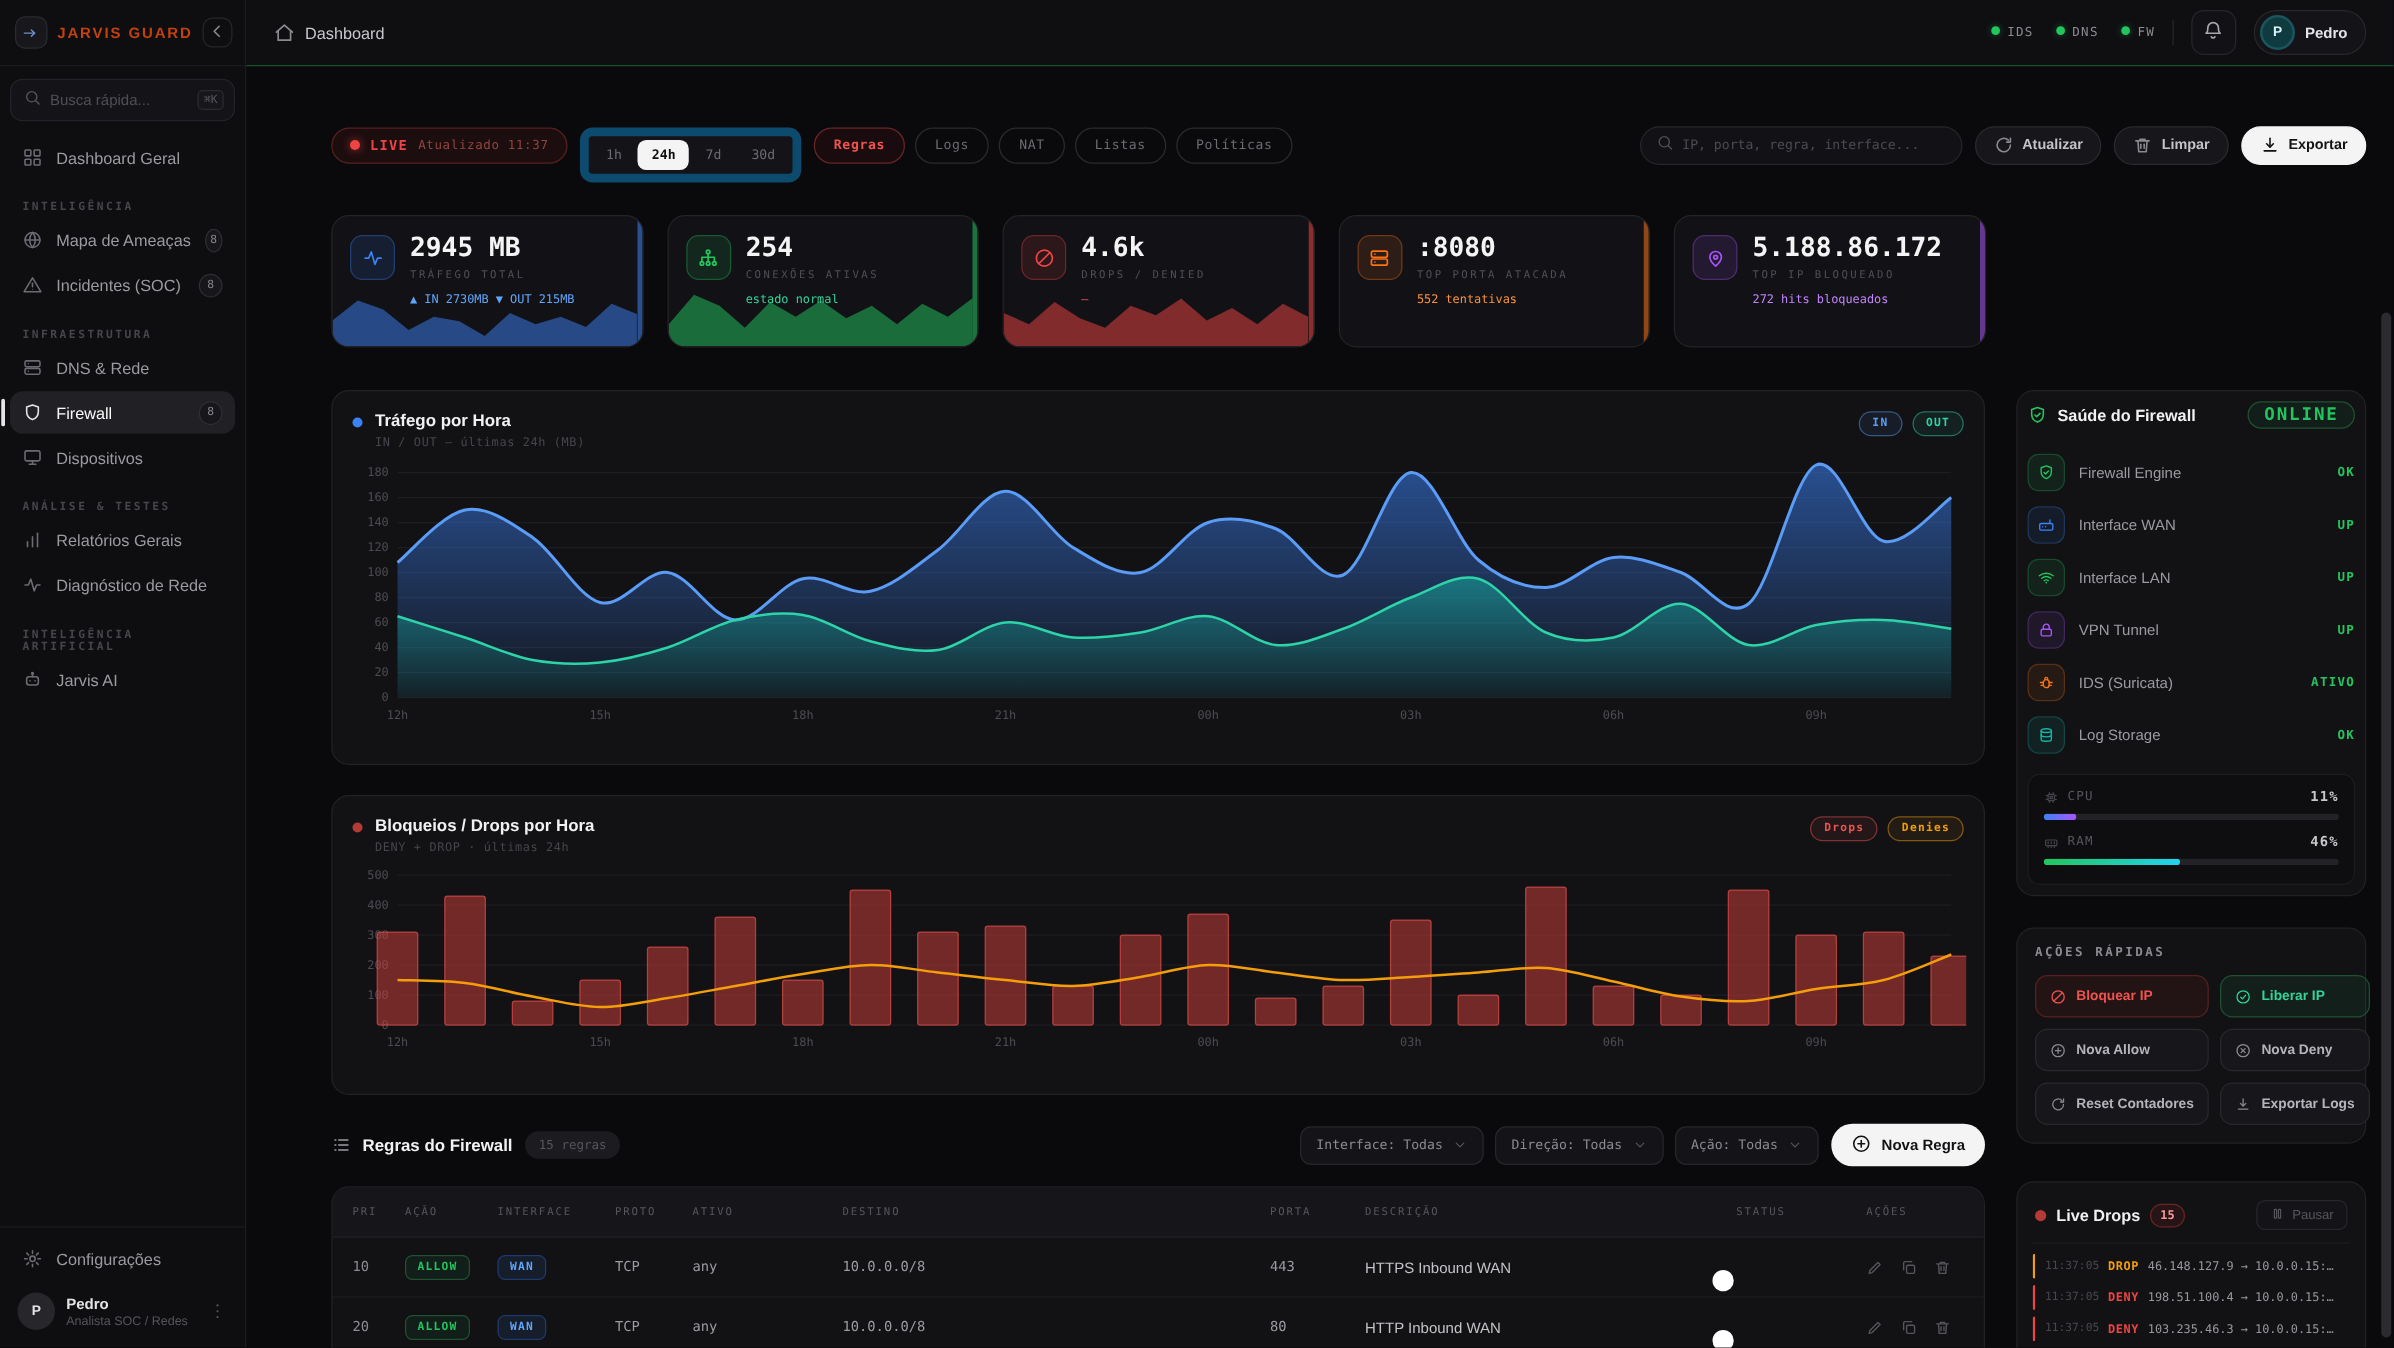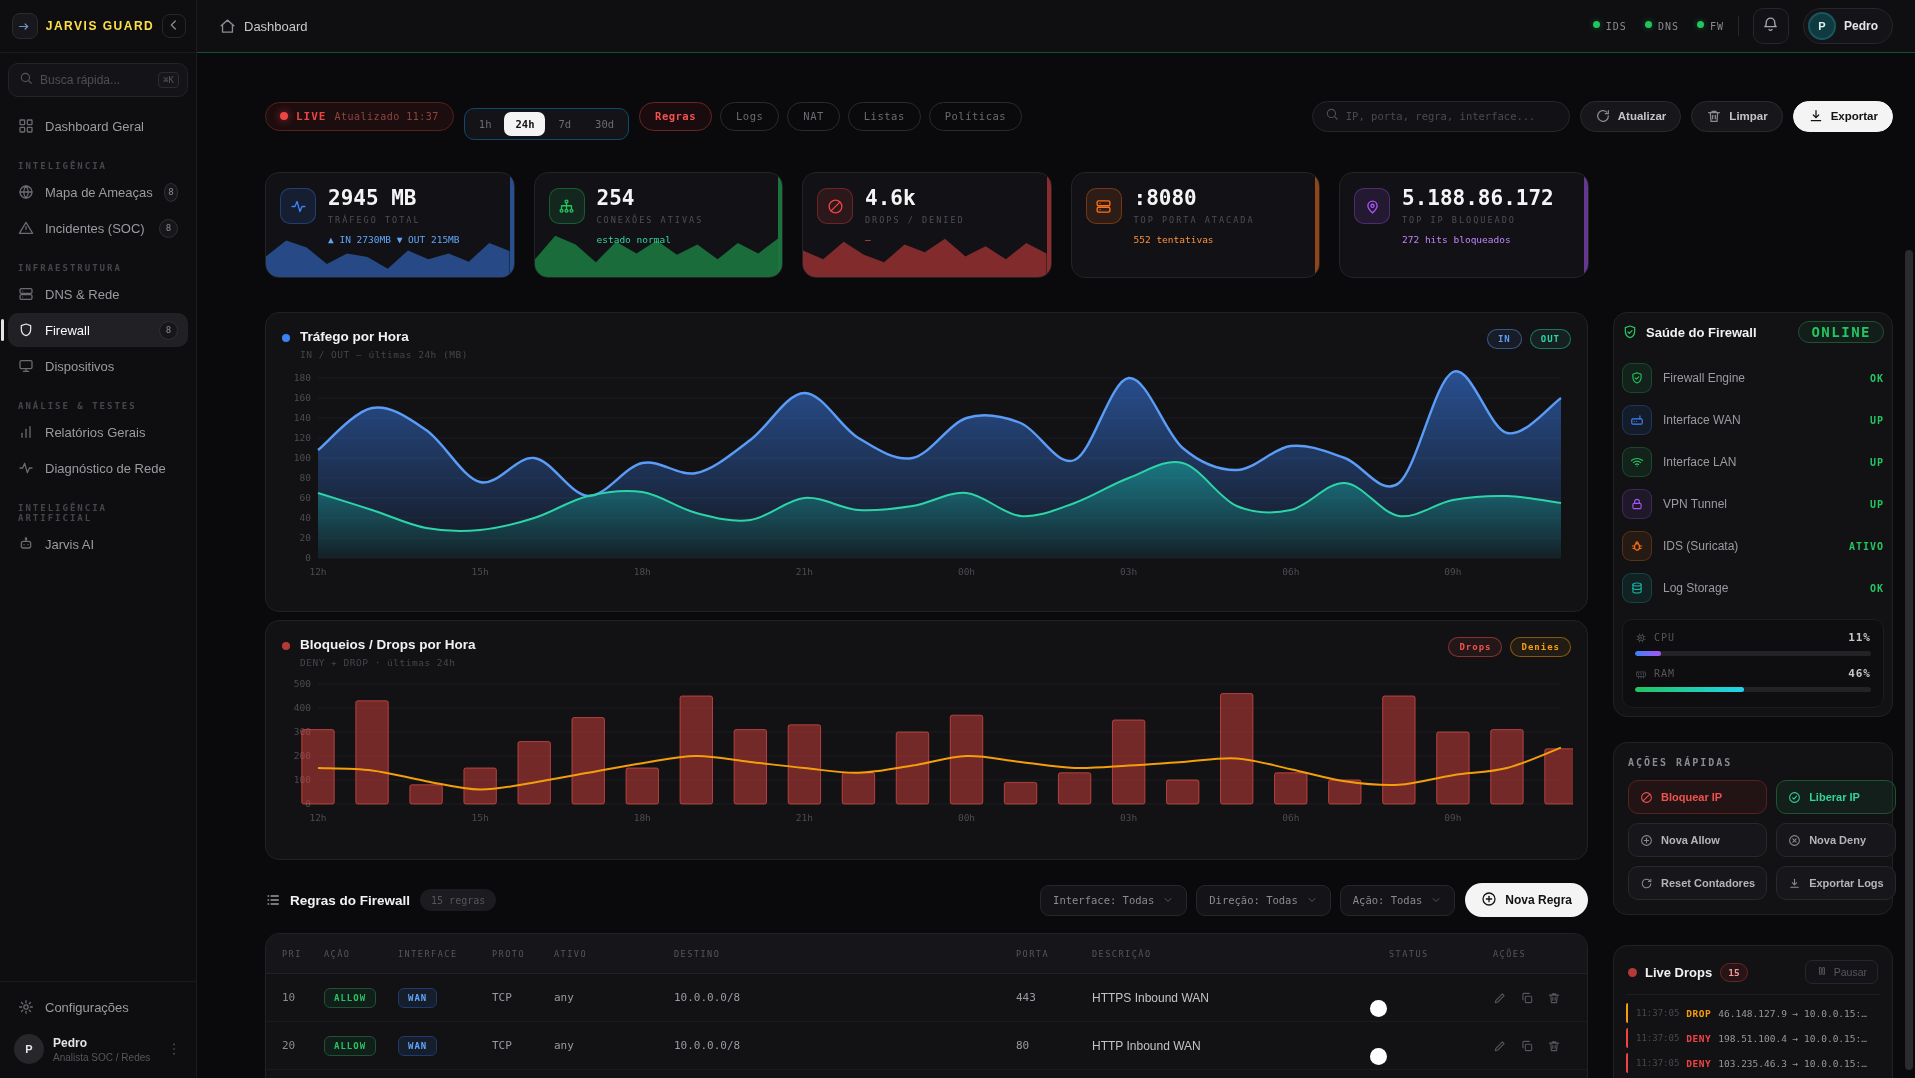--- a/index.html
+++ b/index.html
@@ -4,21 +4,21 @@
 <style>
   * { margin:0; padding:0; box-sizing:border-box; }
   html,body { width:1915px; height:1078px; overflow:hidden; }
   body { background:#0a0a0c; font-family:"Liberation Sans", sans-serif; color:#d4d4d8; }
   .app { position:relative; width:1915px; height:1078px; display:flex; }
 
   
   .sidebar { width:197px; height:100%; background:#0e0e11; border-right:1px solid #1c1c20; display:flex; flex-direction:column; flex:none; }
   .logo-row { height:53px; display:flex; align-items:center; gap:8px; padding:0 10px 0 12px; border-bottom:1px solid #1a1a1e; }
   .logo-box { width:26px; height:26px; border-radius:8px; background:#17171c; border:1px solid #2a2a30; display:flex; align-items:center; justify-content:center; color:#6f8fc9; }
-  .brand { font-size:12px; font-weight:bold; letter-spacing:1.5px; color:#fde047; flex:1; white-space:nowrap; }
+  .brand { font-size:12px; font-weight:bold; letter-spacing:1.5px; color:#c2410c; flex:1; white-space:nowrap; }
   .collapse-btn { width:24px; height:24px; border-radius:8px; border:1px solid #26262b; background:transparent; color:#8a8a90; display:flex; align-items:center; justify-content:center; cursor:pointer; }
   .side-search { margin:10px 8px 4px 8px; height:34px; border-radius:10px; background:#141418; border:1px solid #232329; display:flex; align-items:center; gap:7px; padding:0 8px 0 10px; color:#55555c; }
   .side-search input { flex:1; min-width:0; background:transparent; border:none; outline:none; color:#9a9aa0; font-size:12px; font-family:"Liberation Sans",sans-serif; }
   .side-search input::placeholder { color:#4e4e55; }
   .kbd { font-family:"DejaVu Sans Mono",monospace; font-size:9px; color:#55555c; border:1px solid #2b2b31; border-radius:4px; padding:2px 4px; background:#17171b; }
   .nav { flex:1; overflow:hidden; padding:6px 0; }
   .section-label { font-size:9px; letter-spacing:2px; color:#45454c; font-weight:bold; margin:18px 18px 4px 18px; font-family:"DejaVu Sans Mono",monospace; }
   .nav-item { position:relative; display:flex; align-items:center; gap:11px; height:34px; margin:2px 8px; padding:0 10px; border-radius:10px; color:#9a9aa0; font-size:13px; cursor:pointer; }
   .nav-item .nicon { color:#6b6b72; display:flex; }
   .nav-item .nlabel { flex:1; white-space:nowrap; }
@@ -48,21 +48,21 @@
   .user-chip .cname { font-size:12px; font-weight:bold; color:#e4e4e7; }
 
   .content { flex:1; padding:47px 22px 0 68px; min-width:0; }
 
   
   .toolbar { display:flex; align-items:center; gap:10px; height:32px; }
   .live-badge { display:flex; align-items:center; gap:8px; height:29px; padding:0 14px; border-radius:15px; background:rgba(127,29,29,.16); border:1px solid #58201f; font-family:"DejaVu Sans Mono",monospace; }
   .live-dot { width:8px; height:8px; border-radius:50%; background:#ef4444; box-shadow:0 0 8px #ef4444aa; }
   .live-label { color:#ef4444; font-size:11px; font-weight:bold; letter-spacing:1px; }
   .live-upd { color:#8f4540; font-size:10px; letter-spacing:.5px; }
-  .segmented { display:flex; align-items:center; background:#141418; border:1px solid #0c4a6e; border-radius:10px; padding:3px; gap:2px;margin-top:15px; }
+  .segmented { display:flex; align-items:center; background:#141418; border:7px solid #0c4a6e; border-radius:10px; padding:3px; gap:2px;margin-top:15px; }
   .seg-item { height:24px; padding:0 11px; border-radius:7px; display:flex; align-items:center; font-family:"DejaVu Sans Mono",monospace; font-size:10.5px; color:#6b6b72; cursor:pointer; }
   .seg-item.active { background:#f4f4f5; color:#111; font-weight:bold; }
   .tab-pill { height:29px; padding:0 15px; border-radius:15px; border:1px solid #2a2a2f; background:transparent; color:#6b6b72; font-family:"DejaVu Sans Mono",monospace; font-size:10.5px; letter-spacing:.5px; display:flex; align-items:center; cursor:pointer; }
   .tab-pill.active { border-color:#6a2524; background:rgba(127,29,29,.14); color:#ef5350; font-weight:bold; }
   .tb-spacer { flex:1; }
   .tb-search { width:258px; height:31px; border-radius:16px; background:#121216; border:1px solid #26262b; display:flex; align-items:center; gap:7px; padding:0 12px; color:#4e4e55; }
   .tb-search input { flex:1; min-width:0; background:transparent; border:none; outline:none; color:#9a9aa0; font-family:"DejaVu Sans Mono",monospace; font-size:10.5px; }
   .tb-search input::placeholder { color:#4a4a51; }
   .tb-btn { height:31px; padding:0 14px; border-radius:16px; border:1px solid #2a2a2f; background:#17171b; color:#c2c2c7; font-size:11.5px; font-weight:bold; display:flex; align-items:center; gap:7px; cursor:pointer; }
   .tb-btn .nicon { color:#8a8a90; display:flex; }
@@ -570,21 +570,21 @@
                   <text x="846.6521739130435" y="207" text-anchor="middle" fill="#4b4b52" font-size="9.5" font-family="DejaVu Sans Mono, monospace">03h</text>
                   <text x="1008.7826086956521" y="207" text-anchor="middle" fill="#4b4b52" font-size="9.5" font-family="DejaVu Sans Mono, monospace">06h</text>
                   <text x="1170.9130434782608" y="207" text-anchor="middle" fill="#4b4b52" font-size="9.5" font-family="DejaVu Sans Mono, monospace">09h</text>
                   <path d="M36.0,82.0C45.0,75.0,72.0,43.3,90.0,40.0C108.1,36.7,126.1,49.7,144.1,62.0C162.1,74.3,180.1,109.3,198.1,114.0C216.1,118.7,234.2,87.7,252.2,90.0C270.2,92.3,288.2,127.2,306.2,128.0C324.2,128.8,342.2,98.8,360.3,95.0C378.3,91.2,396.3,108.8,414.3,105.0C432.3,101.2,450.3,85.3,468.3,72.0C486.4,58.7,504.4,25.3,522.4,25.0C540.4,24.7,558.4,59.2,576.4,70.0C594.4,80.8,612.5,93.3,630.5,90.0C648.5,86.7,666.5,55.8,684.5,50.0C702.5,44.2,720.6,48.0,738.6,55.0C756.6,62.0,774.6,99.5,792.6,92.0C810.6,84.5,828.6,12.0,846.7,10.0C864.7,8.0,882.7,64.7,900.7,80.0C918.7,95.3,936.7,102.3,954.7,102.0C972.8,101.7,990.8,80.0,1008.8,78.0C1026.8,76.0,1044.8,83.8,1062.8,90.0C1080.8,96.2,1098.9,129.3,1116.9,115.0C1134.9,100.7,1152.9,12.3,1170.9,4.0C1188.9,-4.3,1206.9,60.7,1225.0,65.0C1243.0,69.3,1270.0,35.8,1279.0,30.0L1279,190L36,190Z" fill="url(#g-in)"></path>
                   <path d="M36.0,82.0C45.0,75.0,72.0,43.3,90.0,40.0C108.1,36.7,126.1,49.7,144.1,62.0C162.1,74.3,180.1,109.3,198.1,114.0C216.1,118.7,234.2,87.7,252.2,90.0C270.2,92.3,288.2,127.2,306.2,128.0C324.2,128.8,342.2,98.8,360.3,95.0C378.3,91.2,396.3,108.8,414.3,105.0C432.3,101.2,450.3,85.3,468.3,72.0C486.4,58.7,504.4,25.3,522.4,25.0C540.4,24.7,558.4,59.2,576.4,70.0C594.4,80.8,612.5,93.3,630.5,90.0C648.5,86.7,666.5,55.8,684.5,50.0C702.5,44.2,720.6,48.0,738.6,55.0C756.6,62.0,774.6,99.5,792.6,92.0C810.6,84.5,828.6,12.0,846.7,10.0C864.7,8.0,882.7,64.7,900.7,80.0C918.7,95.3,936.7,102.3,954.7,102.0C972.8,101.7,990.8,80.0,1008.8,78.0C1026.8,76.0,1044.8,83.8,1062.8,90.0C1080.8,96.2,1098.9,129.3,1116.9,115.0C1134.9,100.7,1152.9,12.3,1170.9,4.0C1188.9,-4.3,1206.9,60.7,1225.0,65.0C1243.0,69.3,1270.0,35.8,1279.0,30.0" fill="none" stroke="#5b9cf6" stroke-width="2.4"></path>
                   <path d="M36.0,125.0C45.0,127.8,72.0,136.2,90.0,142.0C108.1,147.8,126.1,156.7,144.1,160.0C162.1,163.3,180.1,163.7,198.1,162.0C216.1,160.3,234.2,155.7,252.2,150.0C270.2,144.3,288.2,132.3,306.2,128.0C324.2,123.7,342.2,121.2,360.3,124.0C378.3,126.8,396.3,140.3,414.3,145.0C432.3,149.7,450.3,154.5,468.3,152.0C486.4,149.5,504.4,131.7,522.4,130.0C540.4,128.3,558.4,140.7,576.4,142.0C594.4,143.3,612.5,140.8,630.5,138.0C648.5,135.2,666.5,123.3,684.5,125.0C702.5,126.7,720.6,146.3,738.6,148.0C756.6,149.7,774.6,141.3,792.6,135.0C810.6,128.7,828.6,116.7,846.7,110.0C864.7,103.3,882.7,90.3,900.7,95.0C918.7,99.7,936.7,130.2,954.7,138.0C972.8,145.8,990.8,145.8,1008.8,142.0C1026.8,138.2,1044.8,114.0,1062.8,115.0C1080.8,116.0,1098.9,145.2,1116.9,148.0C1134.9,150.8,1152.9,135.3,1170.9,132.0C1188.9,128.7,1206.9,127.5,1225.0,128.0C1243.0,128.5,1270.0,133.8,1279.0,135.0L1279,190L36,190Z" fill="url(#g-out)"></path>
                   <path d="M36.0,125.0C45.0,127.8,72.0,136.2,90.0,142.0C108.1,147.8,126.1,156.7,144.1,160.0C162.1,163.3,180.1,163.7,198.1,162.0C216.1,160.3,234.2,155.7,252.2,150.0C270.2,144.3,288.2,132.3,306.2,128.0C324.2,123.7,342.2,121.2,360.3,124.0C378.3,126.8,396.3,140.3,414.3,145.0C432.3,149.7,450.3,154.5,468.3,152.0C486.4,149.5,504.4,131.7,522.4,130.0C540.4,128.3,558.4,140.7,576.4,142.0C594.4,143.3,612.5,140.8,630.5,138.0C648.5,135.2,666.5,123.3,684.5,125.0C702.5,126.7,720.6,146.3,738.6,148.0C756.6,149.7,774.6,141.3,792.6,135.0C810.6,128.7,828.6,116.7,846.7,110.0C864.7,103.3,882.7,90.3,900.7,95.0C918.7,99.7,936.7,130.2,954.7,138.0C972.8,145.8,990.8,145.8,1008.8,142.0C1026.8,138.2,1044.8,114.0,1062.8,115.0C1080.8,116.0,1098.9,145.2,1116.9,148.0C1134.9,150.8,1152.9,135.3,1170.9,132.0C1188.9,128.7,1206.9,127.5,1225.0,128.0C1243.0,128.5,1270.0,133.8,1279.0,135.0" fill="none" stroke="#2dd4a8" stroke-width="2"></path>
                 </svg></div>
           </div>
 
-          <div class="panel chart-panel" style="height:240px;margin-top:8px;">
+          <div class="panel chart-panel" style="height:240px;margin-top:24px;">
             <div class="chart-head">
               <div class="chart-title-wrap">
                 <span class="chart-dot" style="background:#b33a37;"></span>
                 <span>
                   <div class="chart-title">Bloqueios / Drops por Hora</div>
                   <div class="chart-sub">DENY + DROP · últimas 24h</div>
                 </span>
               </div>
               <div class="legend" id="legend-1">
                   <span class="legend-pill" style="color: rgb(239, 83, 80); border-color: rgba(239, 83, 80, 0.467); background: rgba(239, 83, 80, 0.08);">Drops</span>

